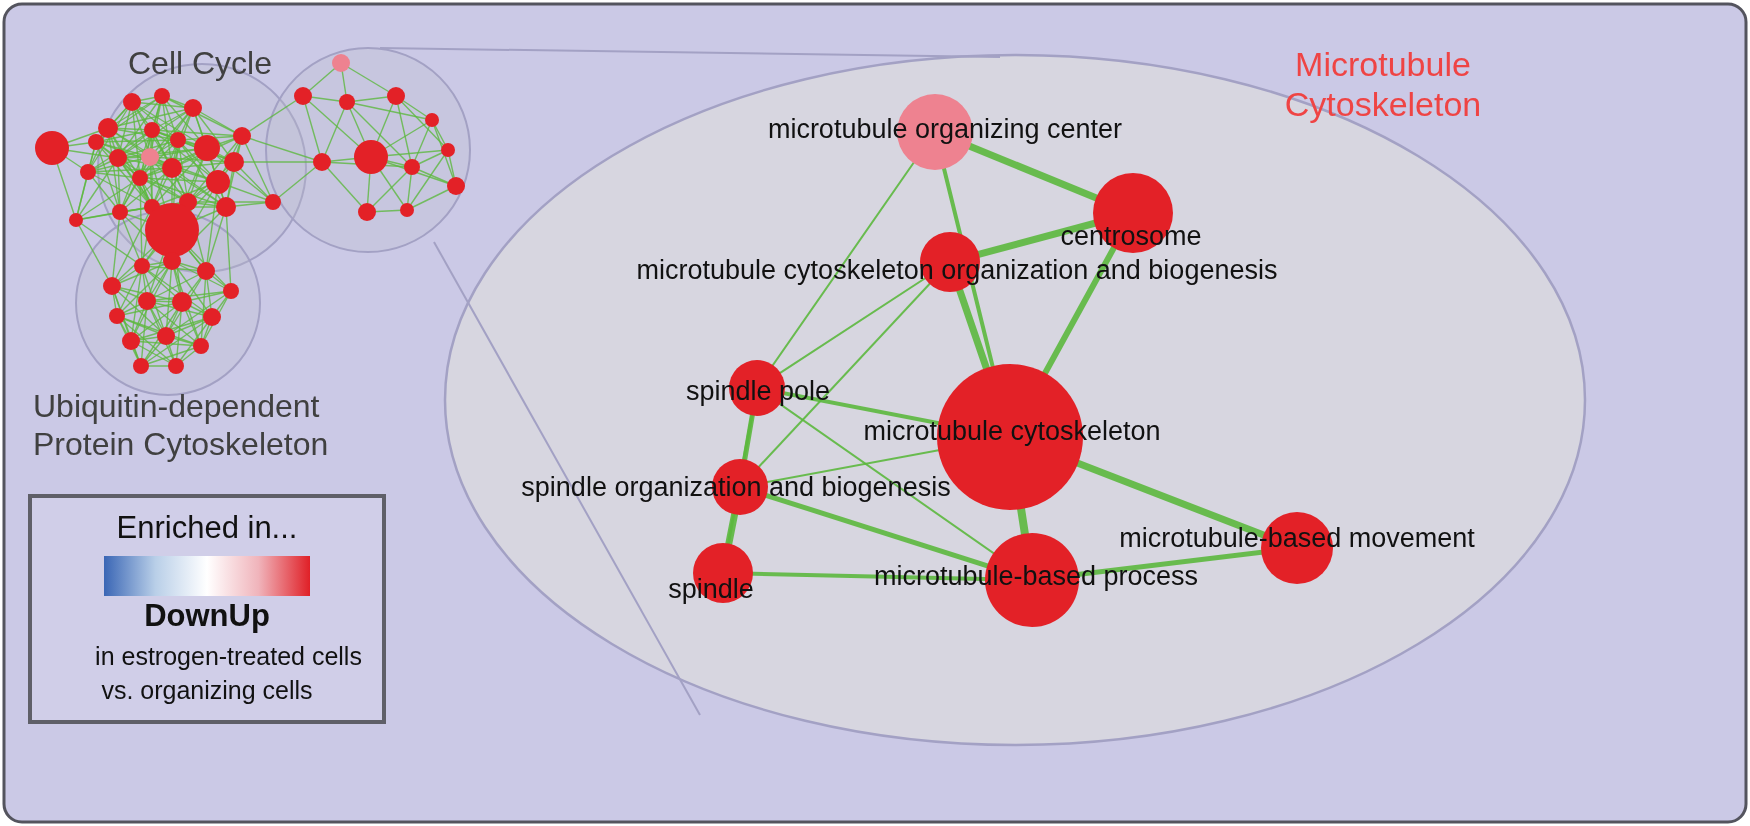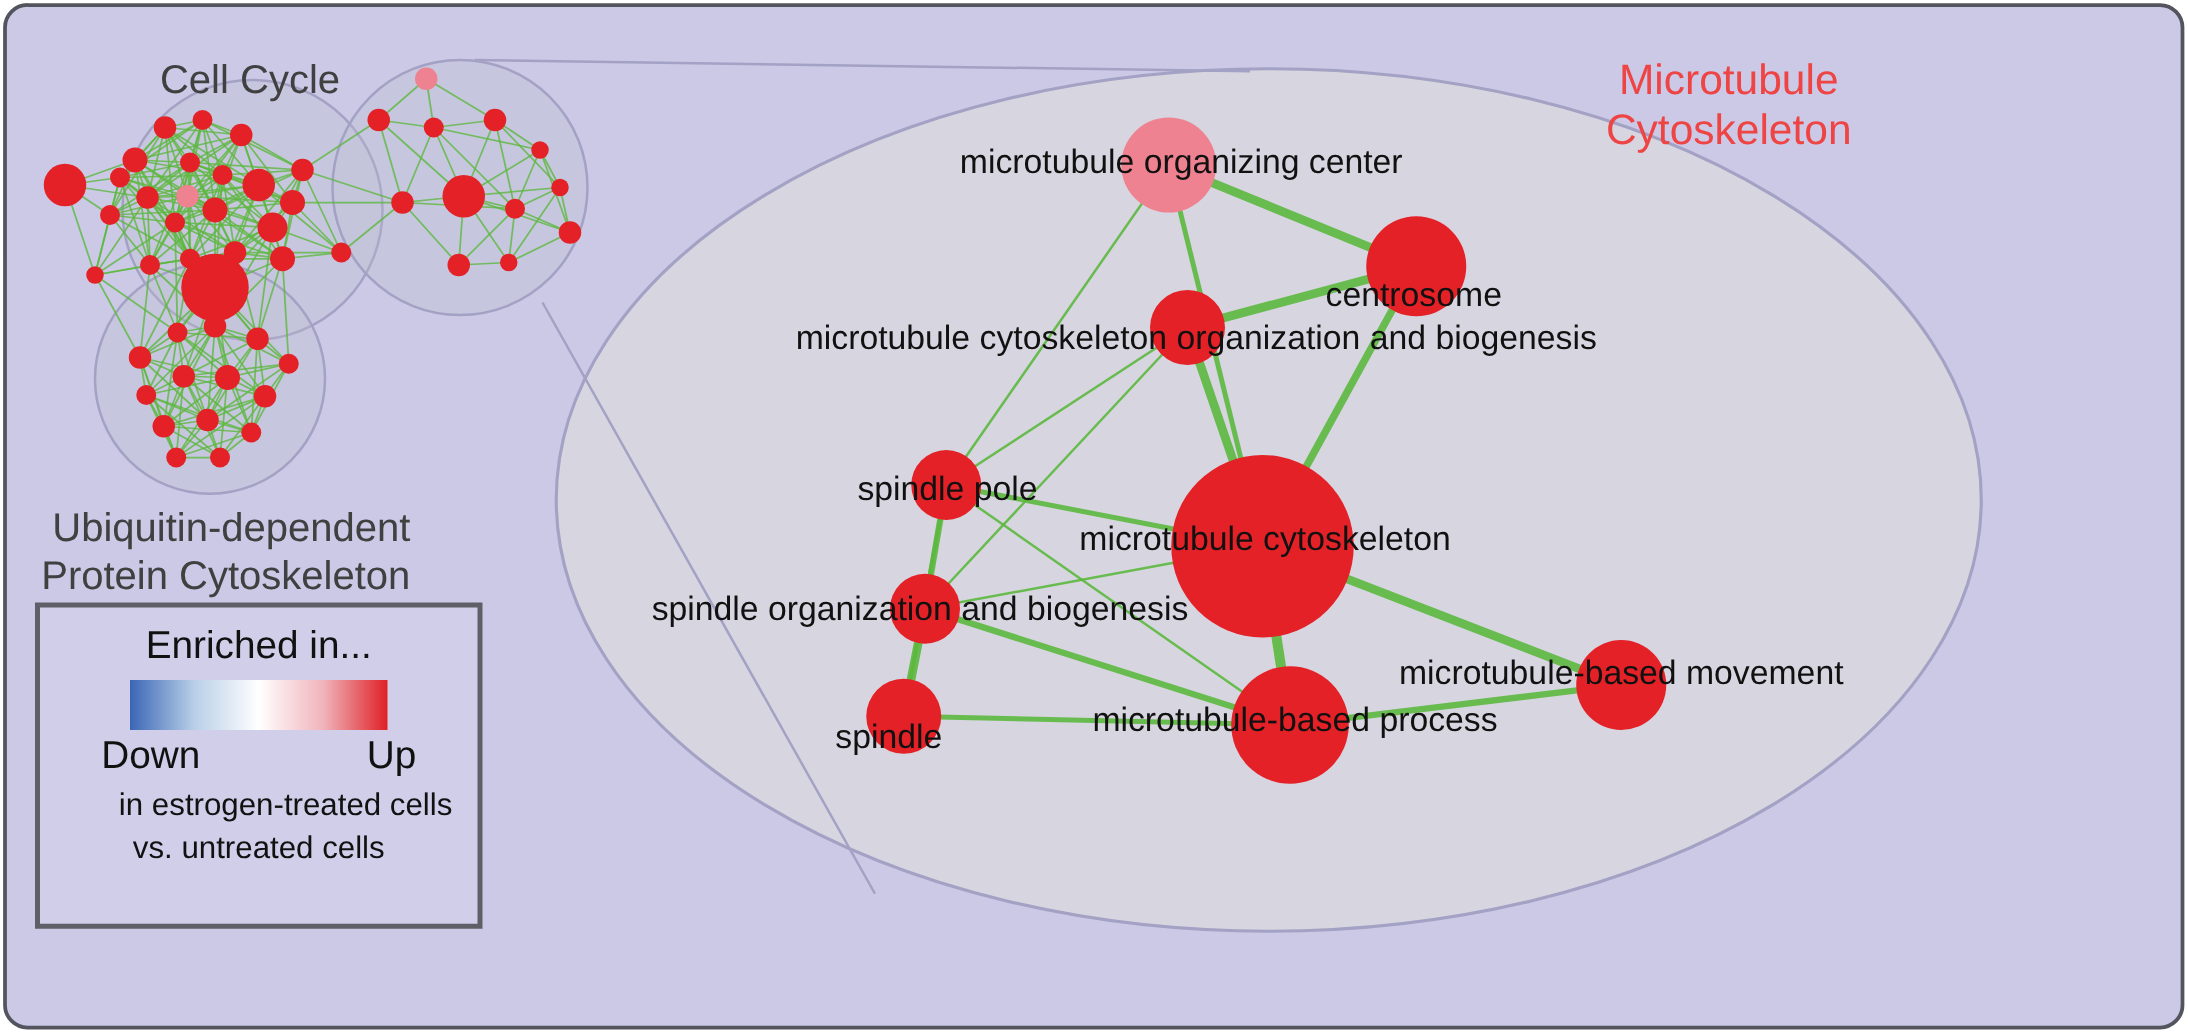--- a/index.html
+++ b/index.html
@@ -4,33 +4,33 @@
 <style>
   html,body{margin:0;padding:0;background:#ffffff;}
   .stage{
     position:relative;width:1750px;height:826px;overflow:hidden;
     font-family:"Liberation Sans", sans-serif;
   }
   .stage svg{position:absolute;left:0;top:0;}
   .overlay-label{position:absolute;white-space:nowrap;}
   .cluster-label{color:#404040;font-size:32px;line-height:1.18;}
   .label-cell-cycle{left:200px;top:45px;transform:translateX(-50%);}
-  .label-ubiquitin{left:33px;top:404px;text-align:right;}
+  .label-ubiquitin{left:33px;top:388px;}
   .label-microtubule{left:1383px;top:44px;transform:translateX(-50%);
     color:#ef4444;font-size:34px;line-height:1.18;text-align:center;}
   .legend{
-    position:absolute;left:28px;top:482px;width:358px;height:261px;
+    position:absolute;left:28px;top:494px;width:358px;height:230px;
     border:4px solid #5f5f68;background:rgba(255,255,255,0.10);
     box-sizing:border-box;text-align:center;color:#111111;
   }
   .legend-title{margin-top:12px;font-size:31px;}
   .legend-bar{width:206px;height:40px;margin:10px auto 0;}
   .legend-scale{
     width:252px;margin:2px auto 0;display:flex;
-    justify-content:space-between;font-size:31px;
+    justify-content:center;font-size:31px;font-weight:bold;
   }
   .legend-sub{font-size:25px;line-height:1.35;}
   .legend-sub.first{margin-top:6px;padding-left:43px;}
 </style>
 </head>
 <body>
 
 <div class="stage">
 
   <svg id="net" width="1750" height="826" viewBox="0 0 1750 826">
@@ -442,16 +442,16 @@
   </div>
 
   <div class="legend">
     <div class="legend-title">Enriched in...</div>
     <div class="legend-bar" style="background: linear-gradient(to right, rgb(58, 102, 181), rgb(185, 207, 232), rgb(255, 255, 255), rgb(240, 180, 187), rgb(224, 32, 39));"></div>
     <div class="legend-scale">
       <span>Down</span>
       <span>Up</span>
     </div>
     <div class="legend-sub first">in estrogen-treated cells</div>
-    <div class="legend-sub">vs. untreated cells</div>
+    <div class="legend-sub">vs. organizing cells</div>
   </div>
 
 </div>
 
 </body></html>

